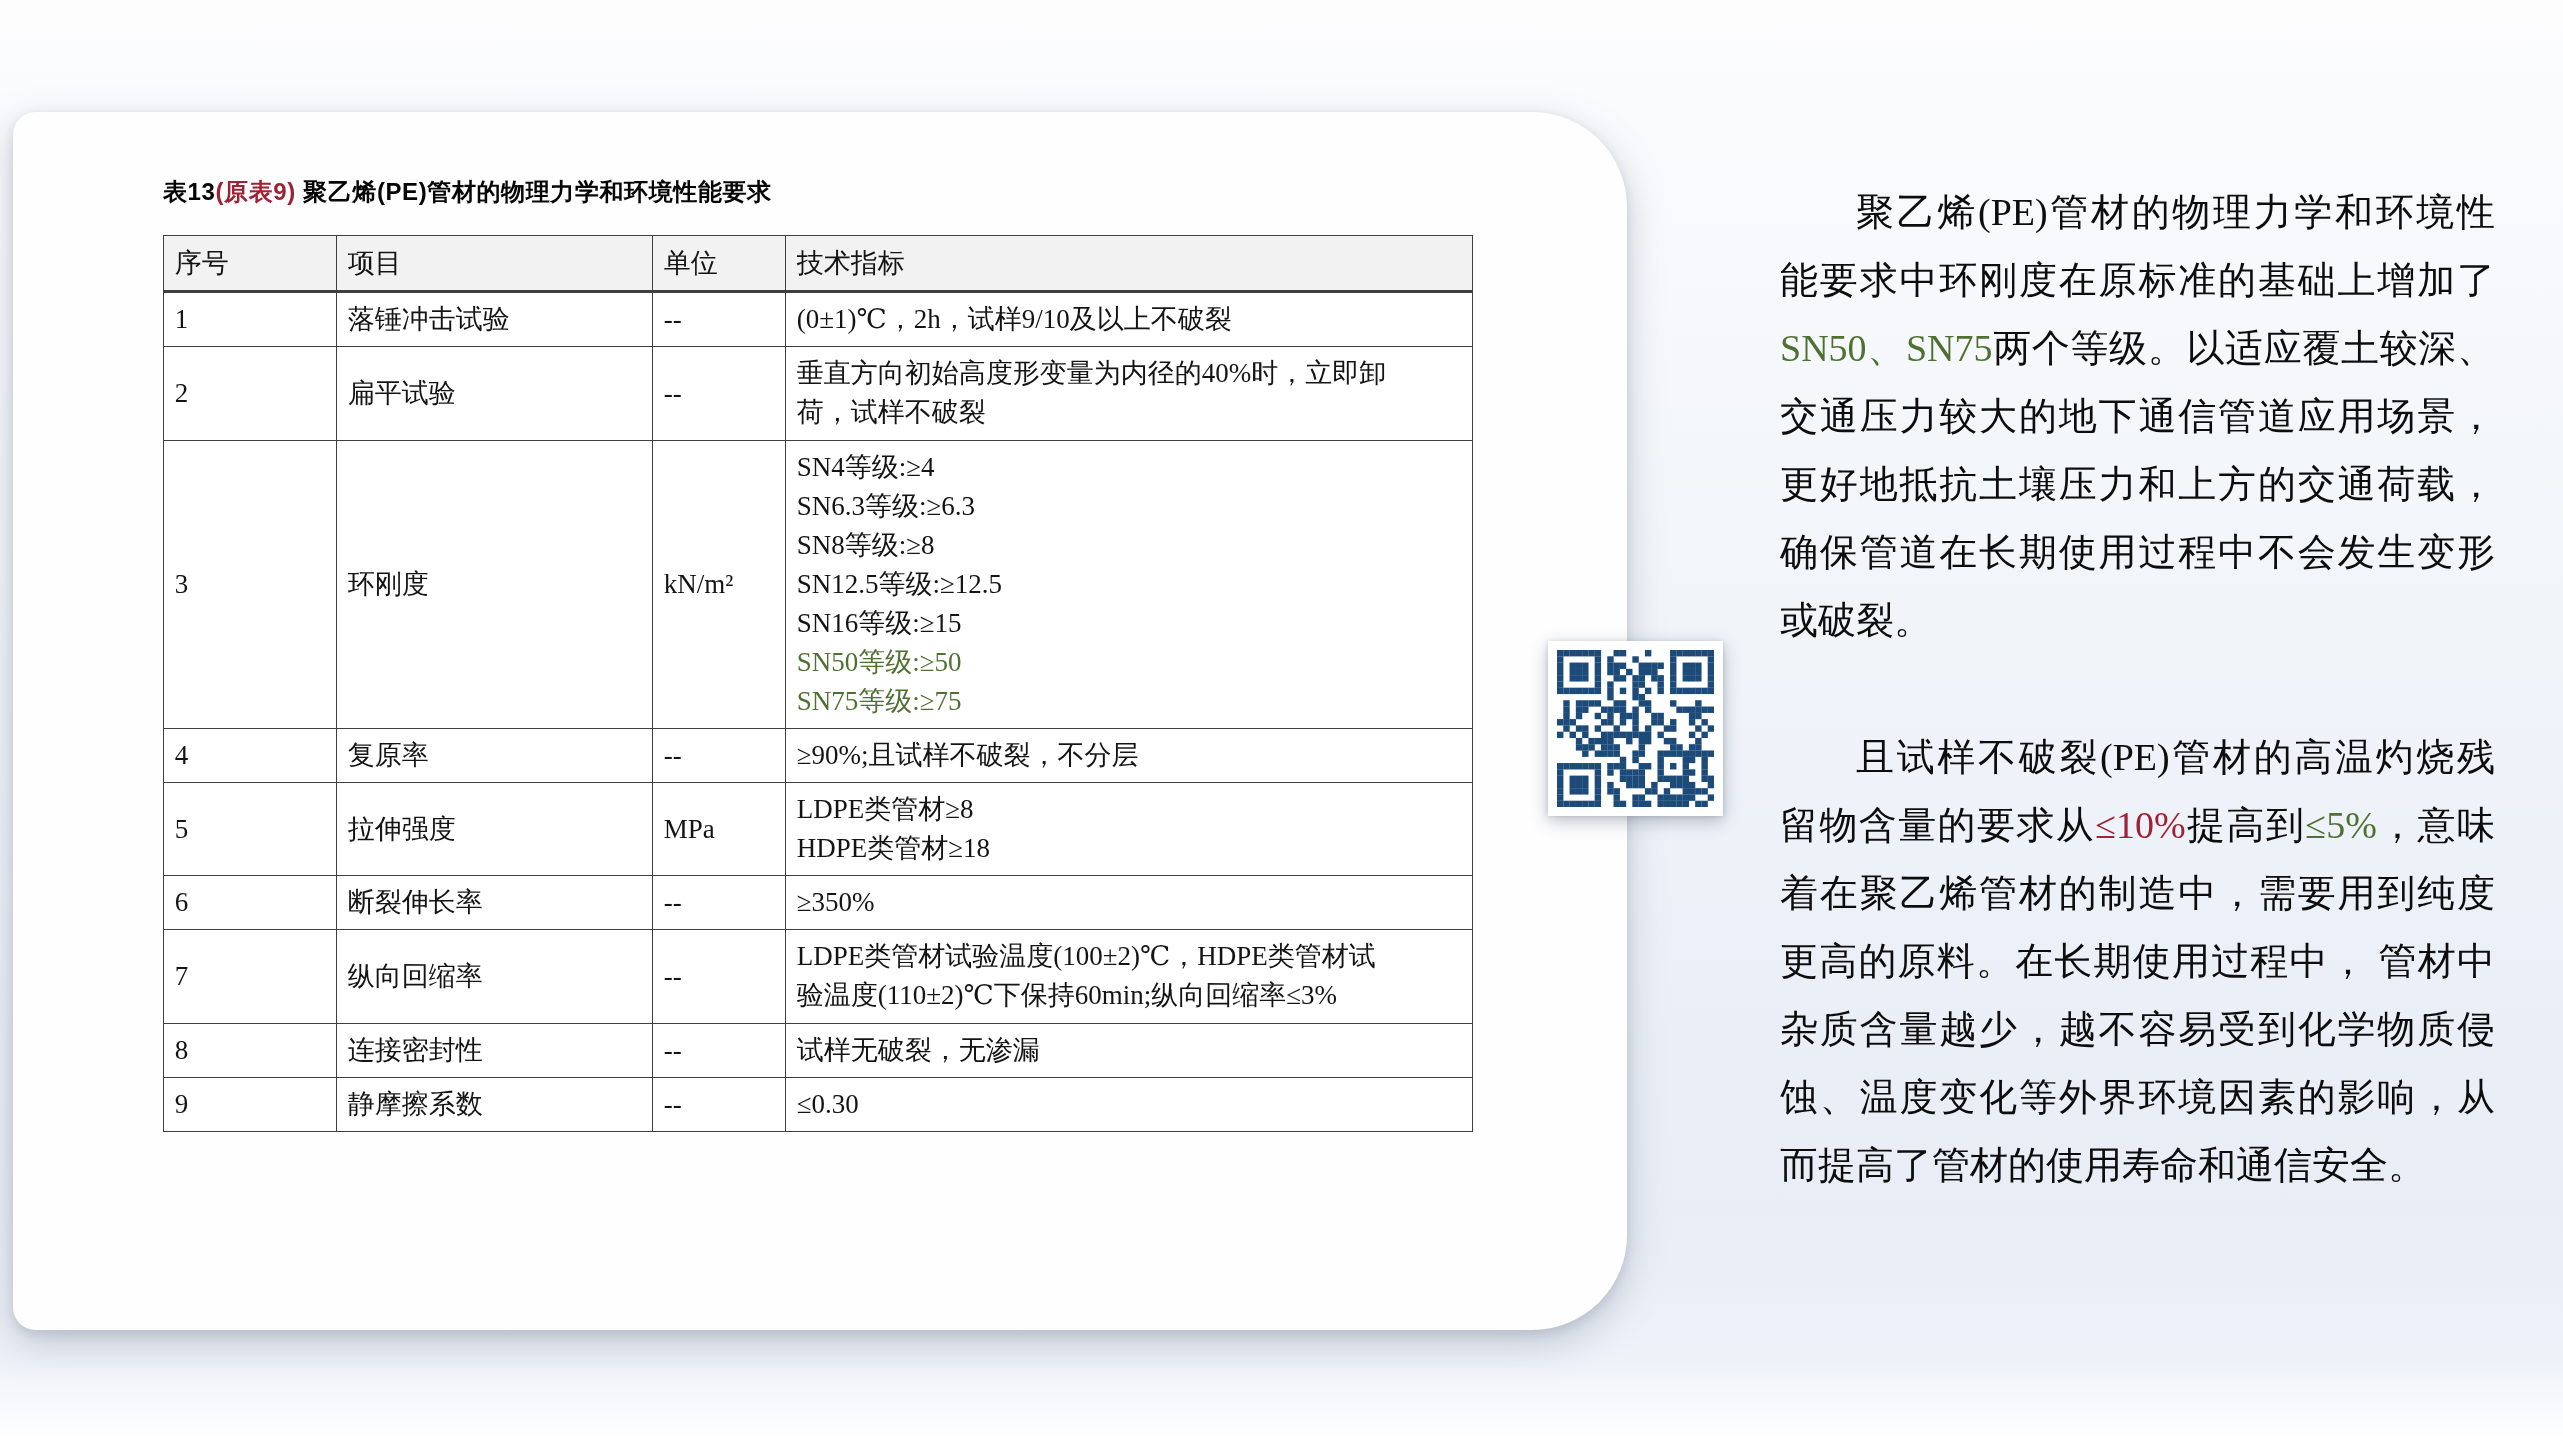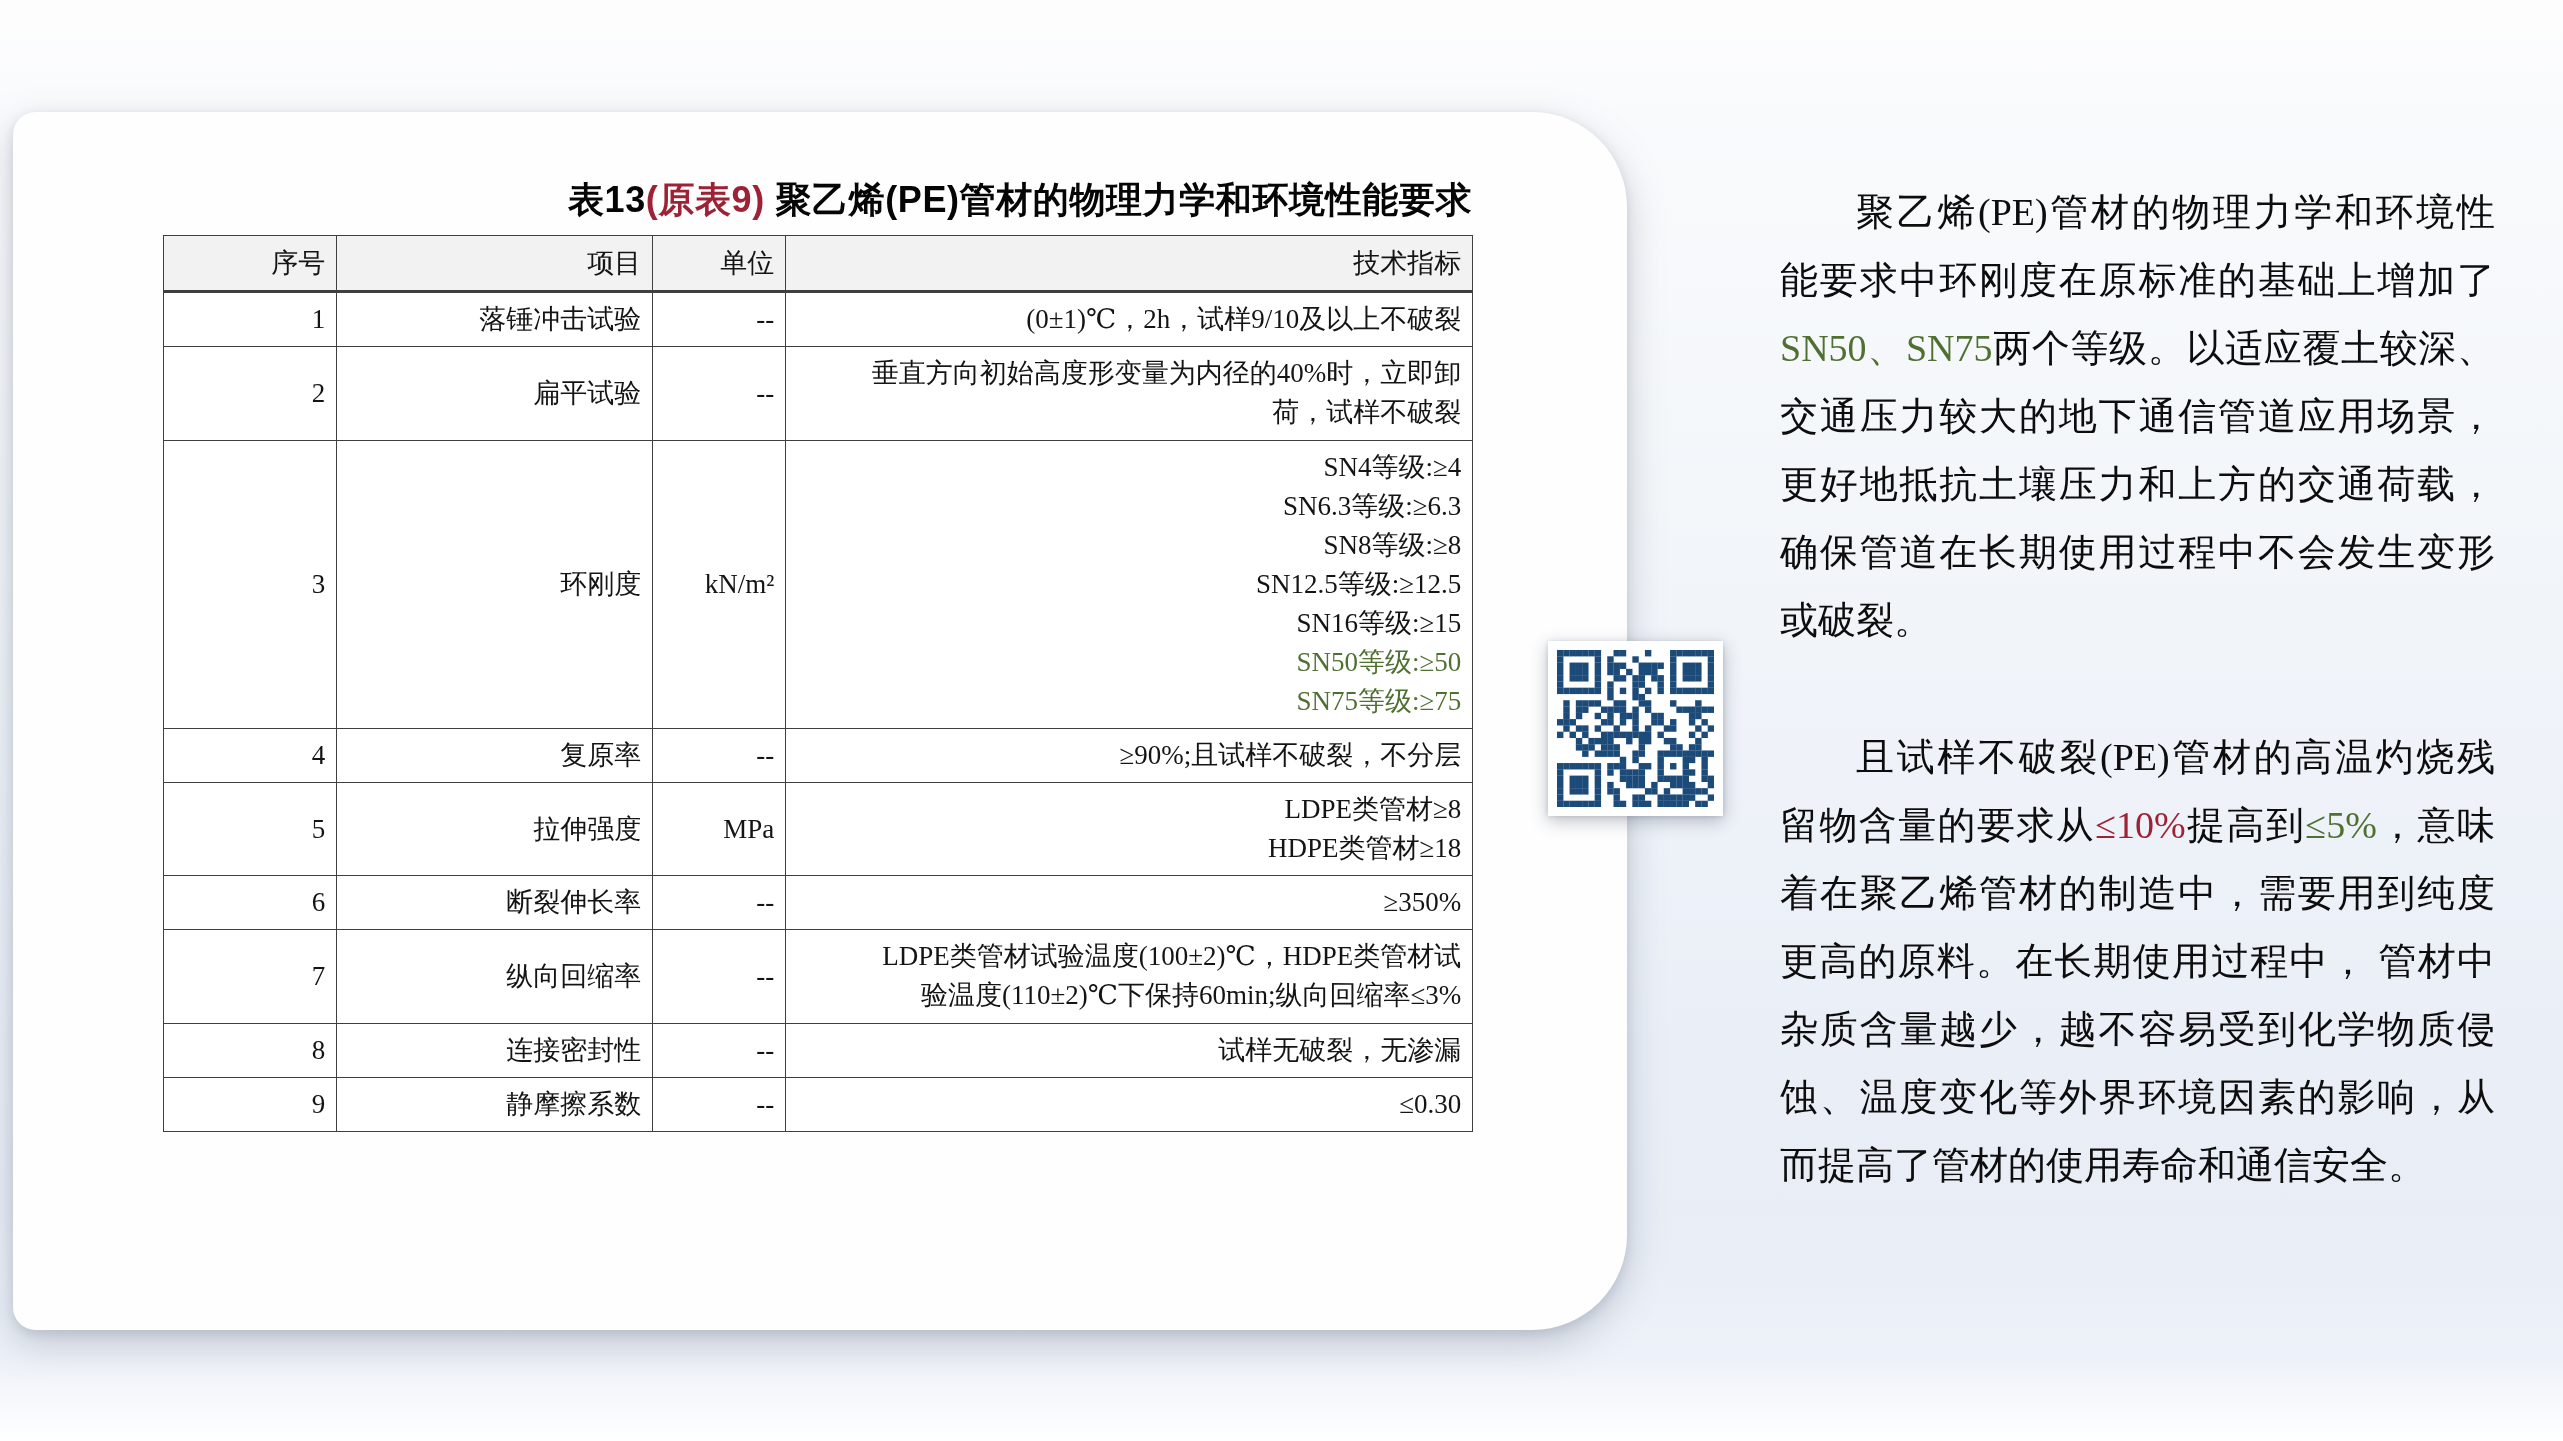--- a/index.html
+++ b/index.html
@@ -16,34 +16,34 @@
     background:linear-gradient(180deg,#fdfdfe 0%,#f9fafc 9%,#f4f7fa 30%,#eff3f9 52%,#eaeff7 72%,#e8edf6 84%,#edf1f8 94%,#ffffff 100%);
   }
   .card{
     position:absolute;left:13px;top:112px;width:1614px;height:1218px;
     background:#fefeff;
     border-radius:22.6px 95px 95px 22.6px;
     box-shadow:0 13px 36px rgba(110,120,140,.35),0 3.6px 9.5px rgba(110,120,140,.18);
   }
   .table-title{
     position:absolute;left:150px;top:64px;width:1309px;
-    text-align:right;
+    text-align:left;
     font-family:"Liberation Sans","DejaVu Sans",sans-serif;
-    font-weight:700;font-size:36px;color:#050505;letter-spacing:0.6px;
+    font-weight:700;font-size:24px;color:#050505;letter-spacing:0.6px;
   }
   .spec-table{
     position:absolute;left:150px;top:123px;width:1309px;
     border-collapse:collapse;table-layout:fixed;
     background:#ffffff;color:var(--ink);
     font-size:27px;
   }
   .spec-table th,.spec-table td{
     border:1.2px solid var(--border);
     border-top-width:1.8px;border-bottom-width:1.8px;
-    text-align:right;vertical-align:middle;
+    text-align:left;vertical-align:middle;
     padding:7.1px 10.7px;
     font-weight:normal;
     line-height:39px;
   }
   .spec-table{border:1.8px solid #333;}
   .spec-table thead th{
     background:#f2f2f3;height:40px;border-bottom-width:3px;
   }
   .spec-line{min-height:39px;line-height:39px;}
   .seg-red{color:var(--red);}

